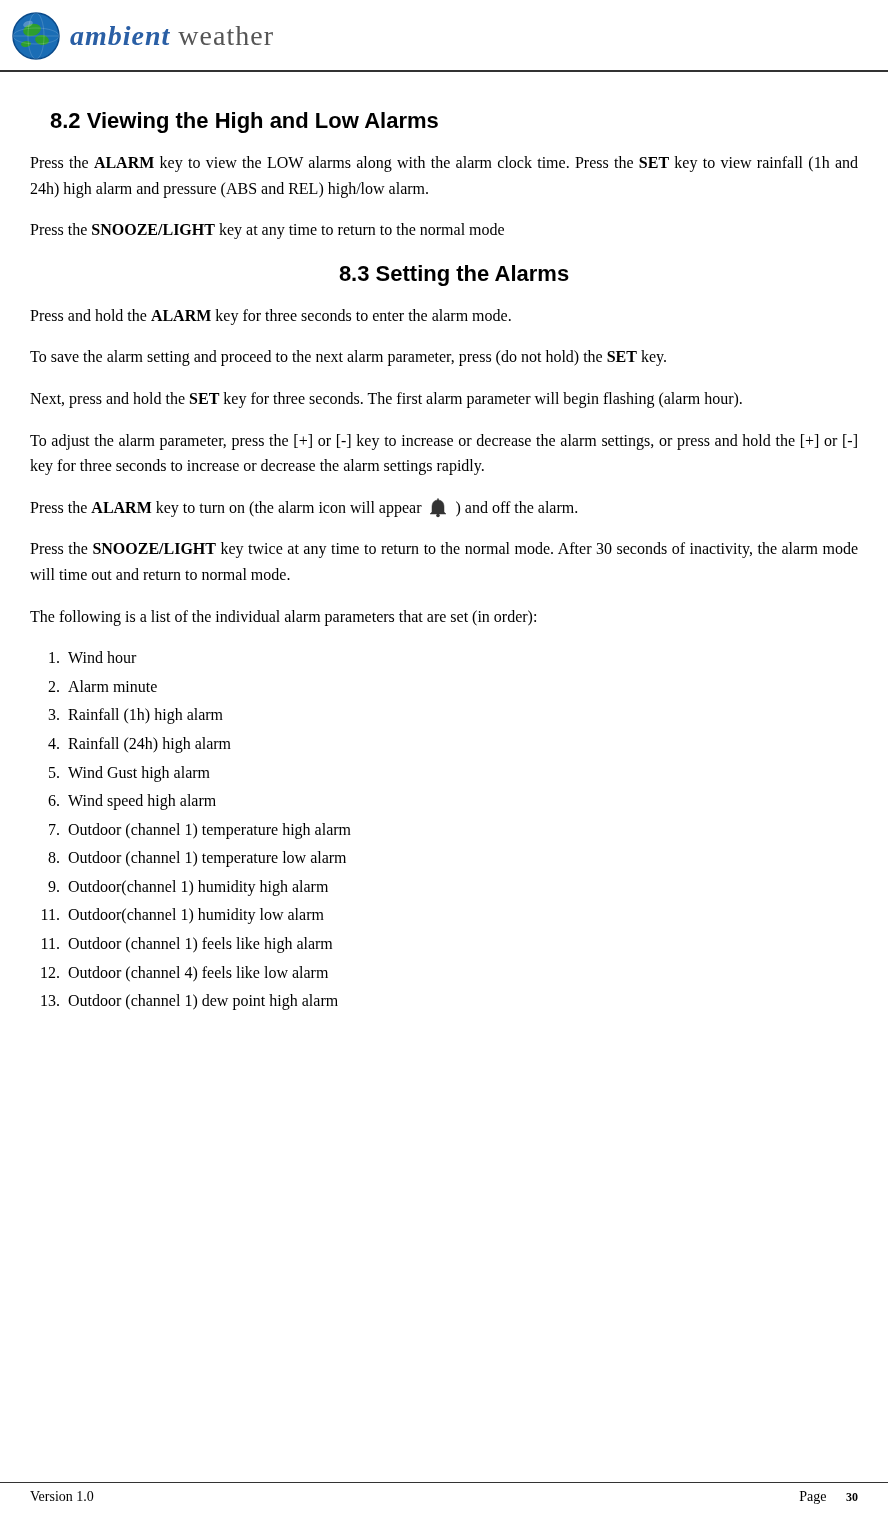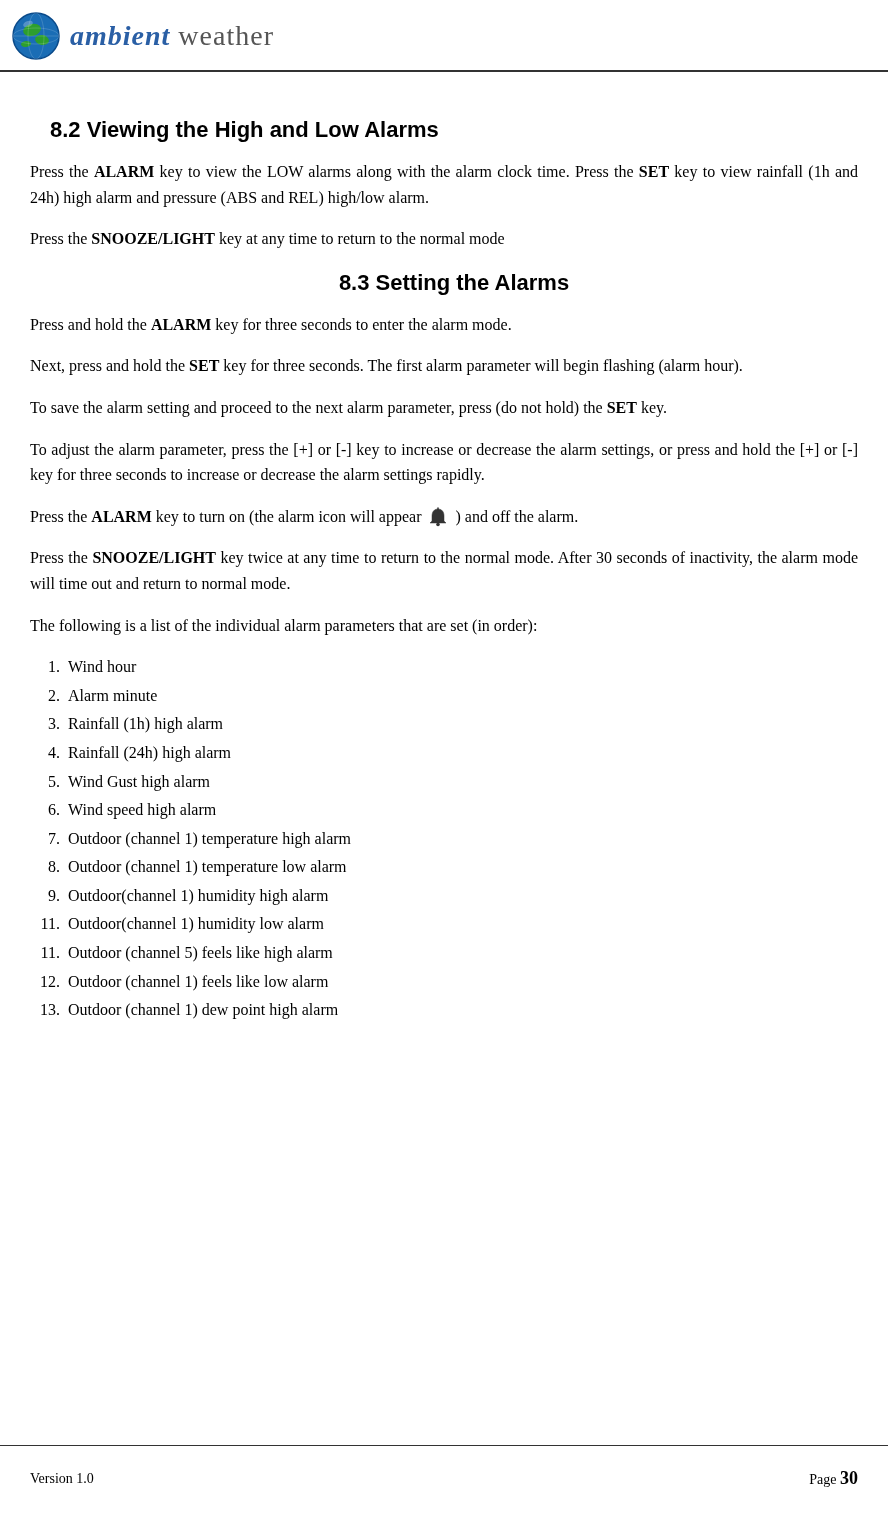--- a/index.html
+++ b/index.html
@@ -65,21 +65,21 @@
     
     #main-content {
       padding: 20px 30px 60px 30px;
     }
 
     h2.section-title {
       font-family: "Arial", sans-serif;
       font-size: 22px;
       font-weight: bold;
       margin-bottom: 16px;
-      margin-top: 25px;
+      margin-top: 16px;
       padding-left: 20px;
     }
 
     .body-text {
       font-size: 16px;
       line-height: 1.6;
       margin-bottom: 16px;
       text-align: justify;
     }
 
@@ -115,21 +115,21 @@
       padding-right: 8px;
       flex-shrink: 0;
     }
 
     
     #footer {
       position: absolute;
       bottom: 10px;
       left: 0;
       right: 0;
-      padding: 22px 30px;
+      padding: 6px 30px;
       border-top: 1px solid #333;
       display: flex;
       justify-content: space-between;
       align-items: center;
       font-size: 14px;
     }
 
     #footer .footer-version {
       flex: 1;
     }
@@ -138,22 +138,23 @@
       flex: 2;
       text-align: center;
     }
 
     #footer .footer-page {
       flex: 1;
       text-align: right;
     }
 
     #footer .footer-page .page-num {
-      font-size: 18px;
+      font-size: 12px;
       font-weight: bold;
+      margin-left: 16px;
     }
   </style>
 </head>
 <body>
 
 <div id="page-container">
 
   <div id="header">
     <div id="logo-container">
 
@@ -193,25 +194,25 @@
       Press the <strong>SNOOZE/LIGHT</strong> key at any time to return to the normal mode
     </p>
 
     <h2 class="section-title" style="margin-top: 18px; text-align: center;">8.3  Setting the Alarms</h2>
 
     <p class="body-text">
       Press and hold the <strong>ALARM</strong> key for three seconds to enter the alarm mode.
     </p>
 
     <p class="body-text">
+      To save the alarm setting and proceed to the next alarm parameter, press (do not hold) the <strong>SET</strong> key.
+    </p>
+
+    <p class="body-text">
       Next, press and hold the <strong>SET</strong> key for three seconds. The first alarm parameter will begin flashing (alarm hour).
-    </p>
-
-    <p class="body-text">
-      To save the alarm setting and proceed to the next alarm parameter, press (do not hold) the <strong>SET</strong> key.
     </p>
 
     <p class="body-text">
       To adjust the alarm parameter, press the [+] or [-] key to increase or decrease the alarm settings, or press and hold the [+] or [-] key for three seconds to increase or decrease the alarm settings rapidly.
     </p>
 
     <p class="body-text">
       Press the <strong>ALARM</strong> key to turn on (the alarm icon will appear
       
       <svg class="alarm-icon-inline" width="22" height="22" viewBox="0 0 22 22" xmlns="http://www.w3.org/2000/svg">
@@ -269,25 +270,25 @@
       <li>
         <span class="list-num">9.</span>
         <span>Outdoor(channel 1) humidity high alarm</span>
       </li>
       <li>
         <span class="list-num">11.</span>
         <span>Outdoor(channel 1) humidity low alarm</span>
       </li>
       <li>
         <span class="list-num">11.</span>
-        <span>Outdoor (channel 5) feels like high alarm</span>
+        <span>Outdoor (channel 1) feels like high alarm</span>
       </li>
       <li>
         <span class="list-num">12.</span>
-        <span>Outdoor (channel 1) feels like low alarm</span>
+        <span>Outdoor (channel 4) feels like low alarm</span>
       </li>
       <li>
         <span class="list-num">13.</span>
         <span>Outdoor (channel 1) dew point high alarm</span>
       </li>
     </ol>
 
   </div>
 
   <div id="footer">

